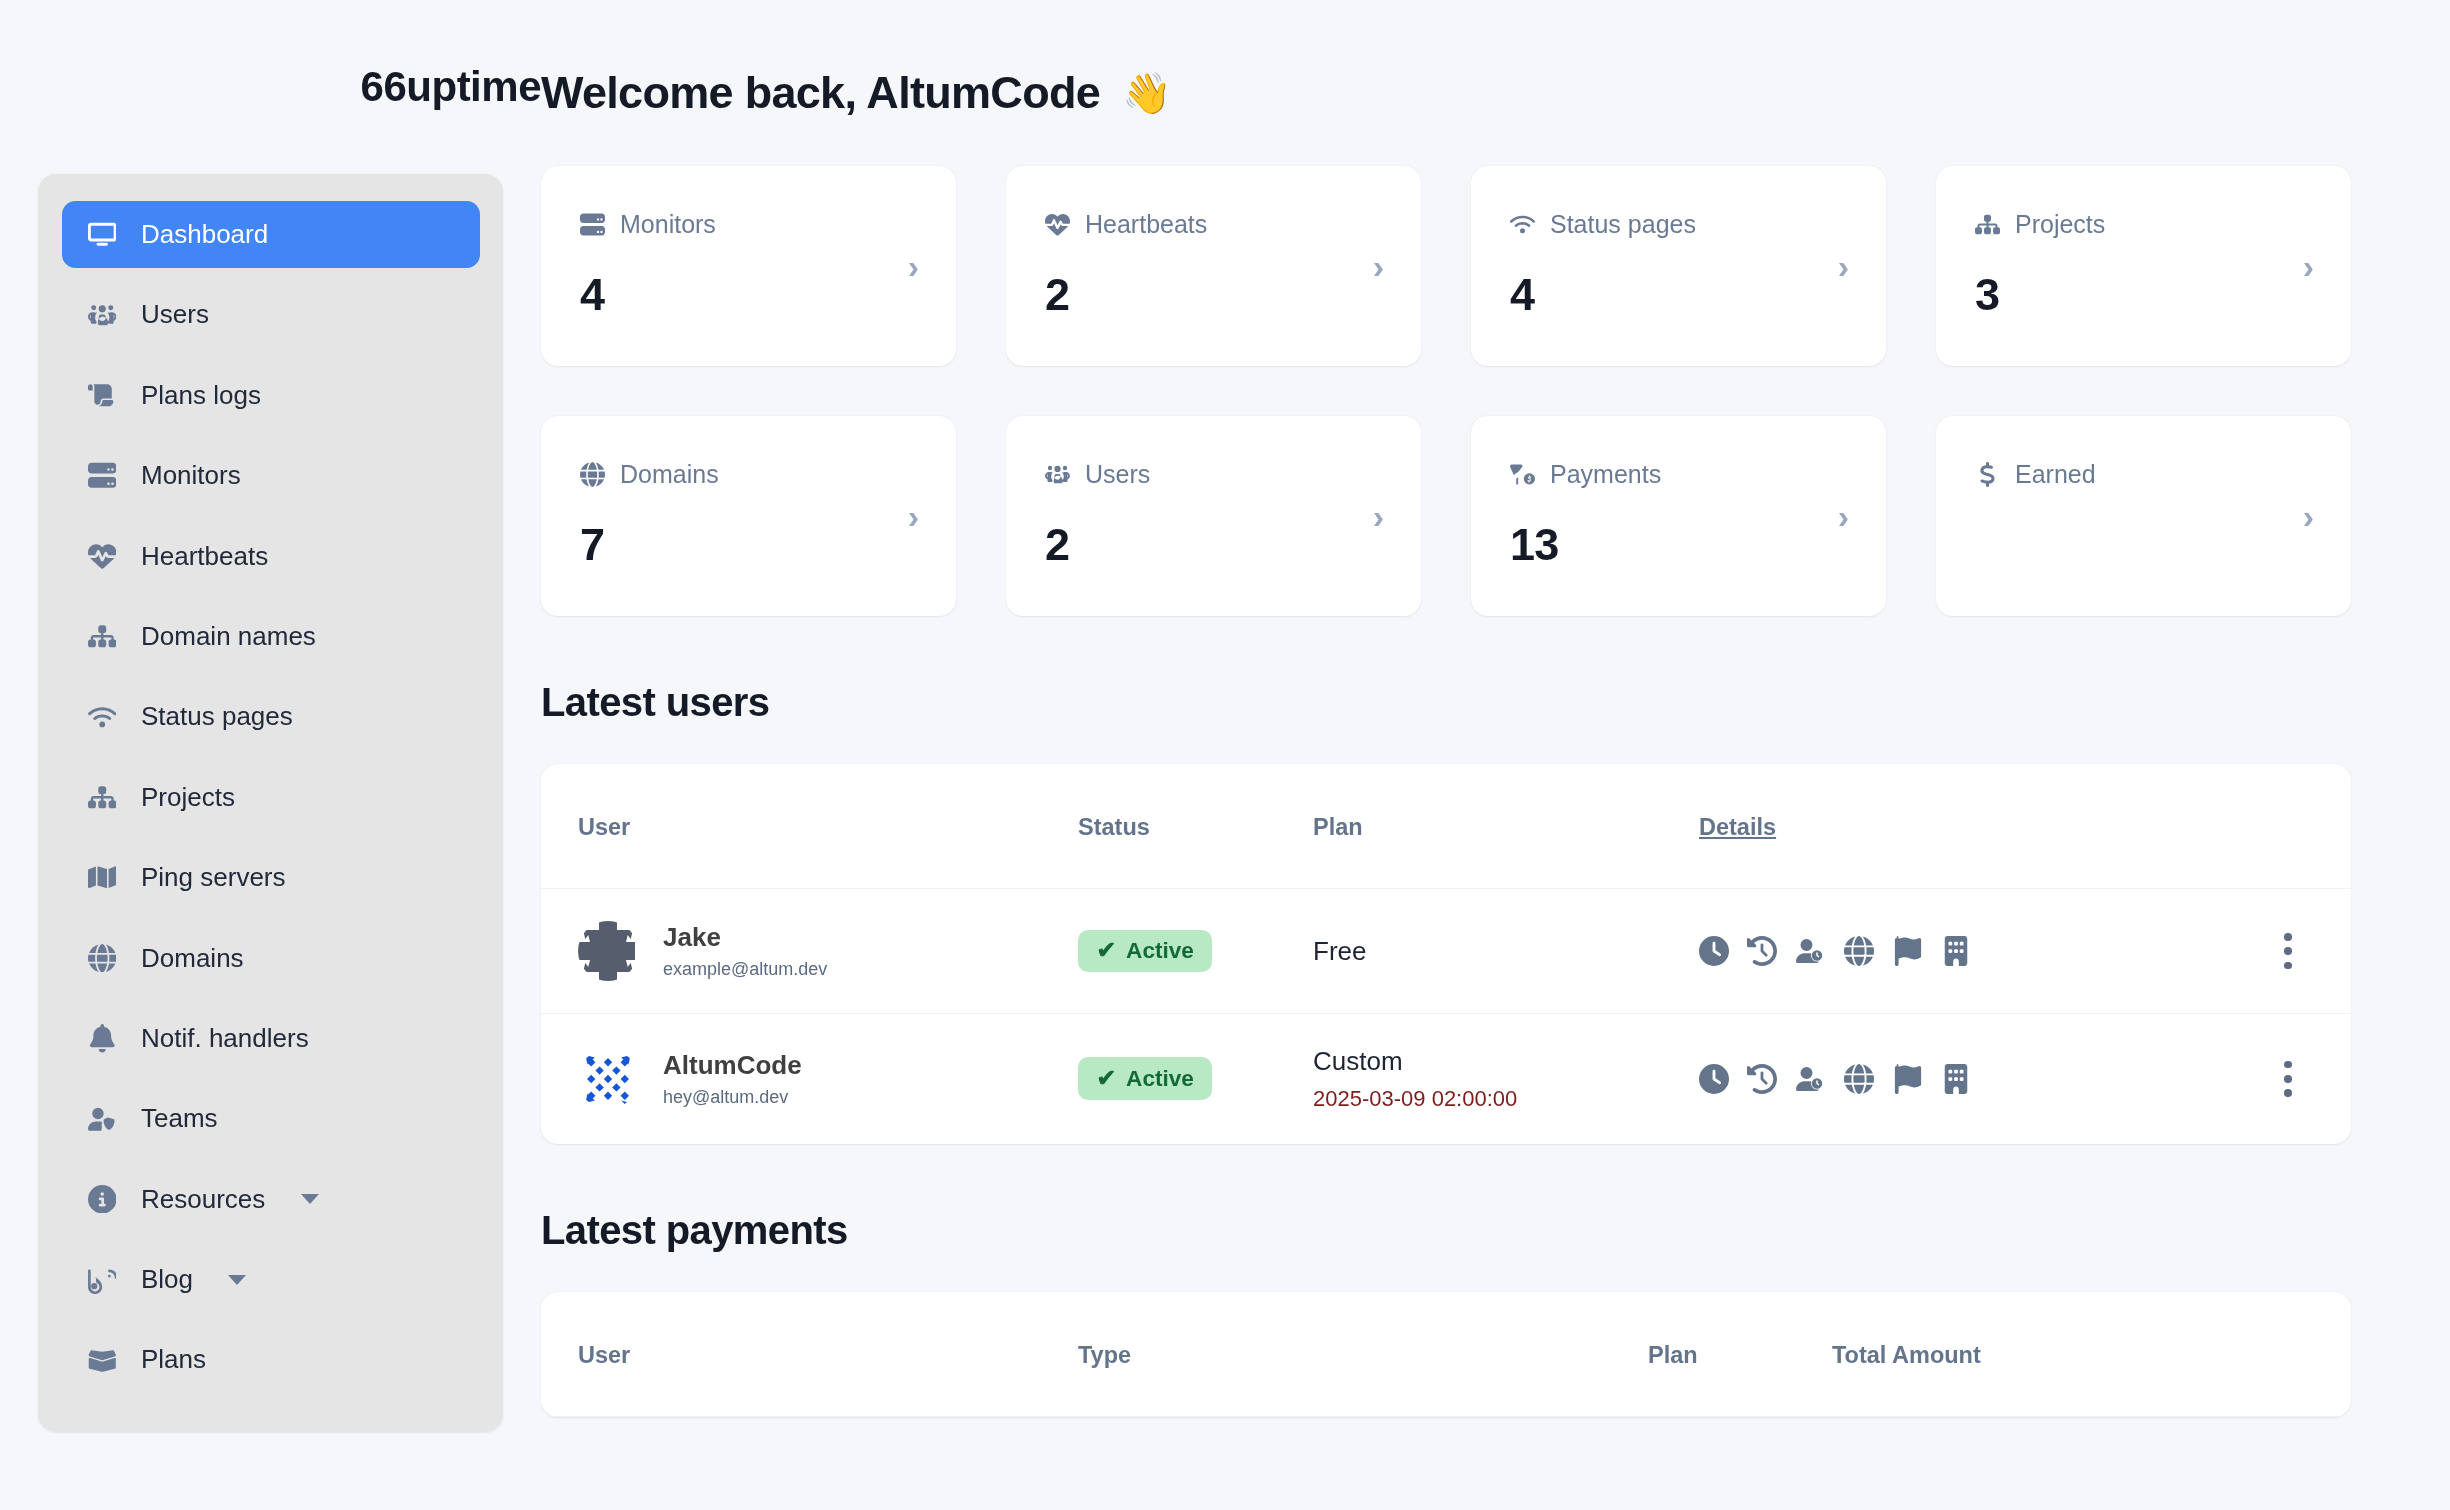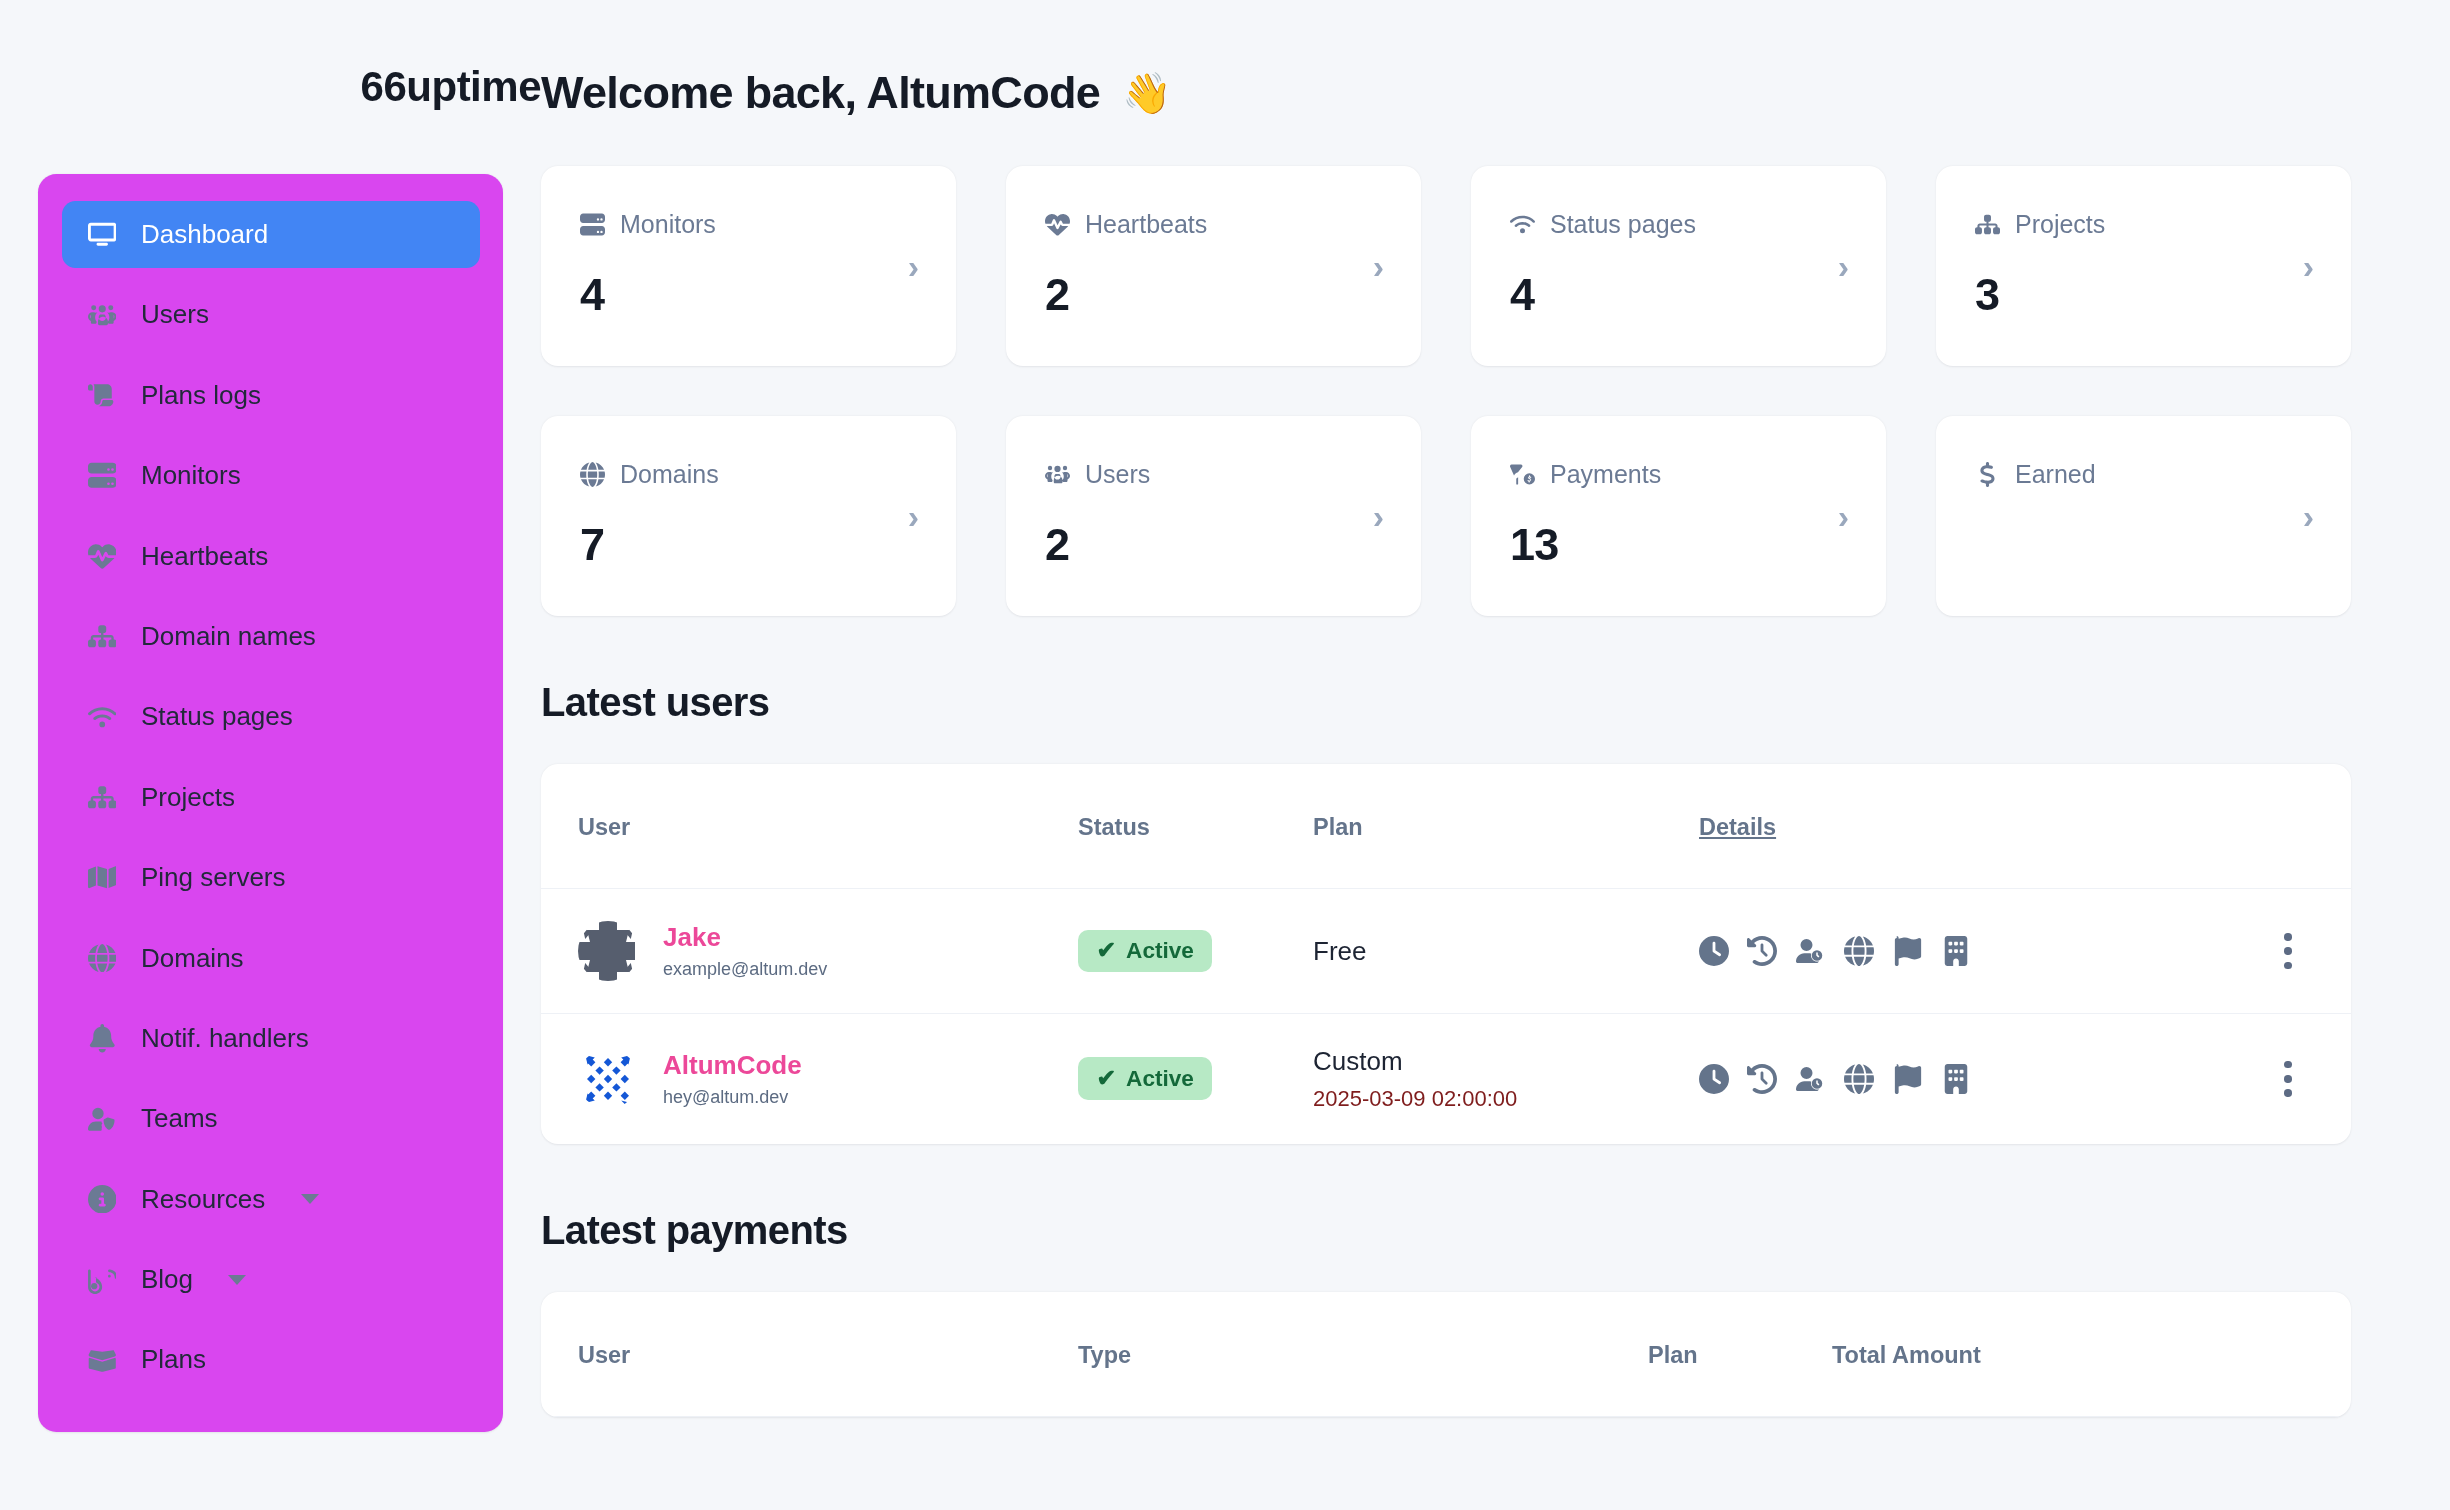--- a/index.html
+++ b/index.html
@@ -29,21 +29,21 @@
     display: flex;
     align-items: center;
     justify-content: flex-end;
     font-size: 42px;
     font-weight: 700;
     color: #151b26;
     letter-spacing: -0.5px;
   }
   .nav-card {
     margin: 0 38px 16px 38px;
-    background: #d946ef;
+    background: #e5e5e5;
     border-radius: 18.4px;
     padding: 27px 23.5px 30px 23.5px;
     box-shadow: 0 0.8px 2.5px rgba(16,24,40,0.05), 0 0.8px 1.7px rgba(16,24,40,0.03);
     height: 1258px;
   }
   .nav-item {
     display: flex;
     align-items: center;
     height: 67px;
     padding: 0 23.5px;
@@ -174,21 +174,21 @@
   .c-status { width: 235px; }
   .c-plan { width: 386px; }
   .c-details { width: auto; text-decoration: underline; }
   .c-act { width: 101px; }
 
   .user-cell { display: flex; align-items: center; gap: 25px; }
   .avatar { width: 60px; height: 60px; border-radius: 50%; flex: 0 0 60px; overflow: hidden; }
   .uname {
     font-size: 26px;
     font-weight: 700;
-    color: #ec4899;
+    color: #404040;
     line-height: 1.25;
     cursor: pointer;
   }
   .uemail { font-size: 18px; color: #5c6b82; line-height: 1.35; margin-top: 3.4px; }
 
   .badge {
     display: inline-flex;
     align-items: center;
     gap: 10px;
     background: #b7e9c5;

